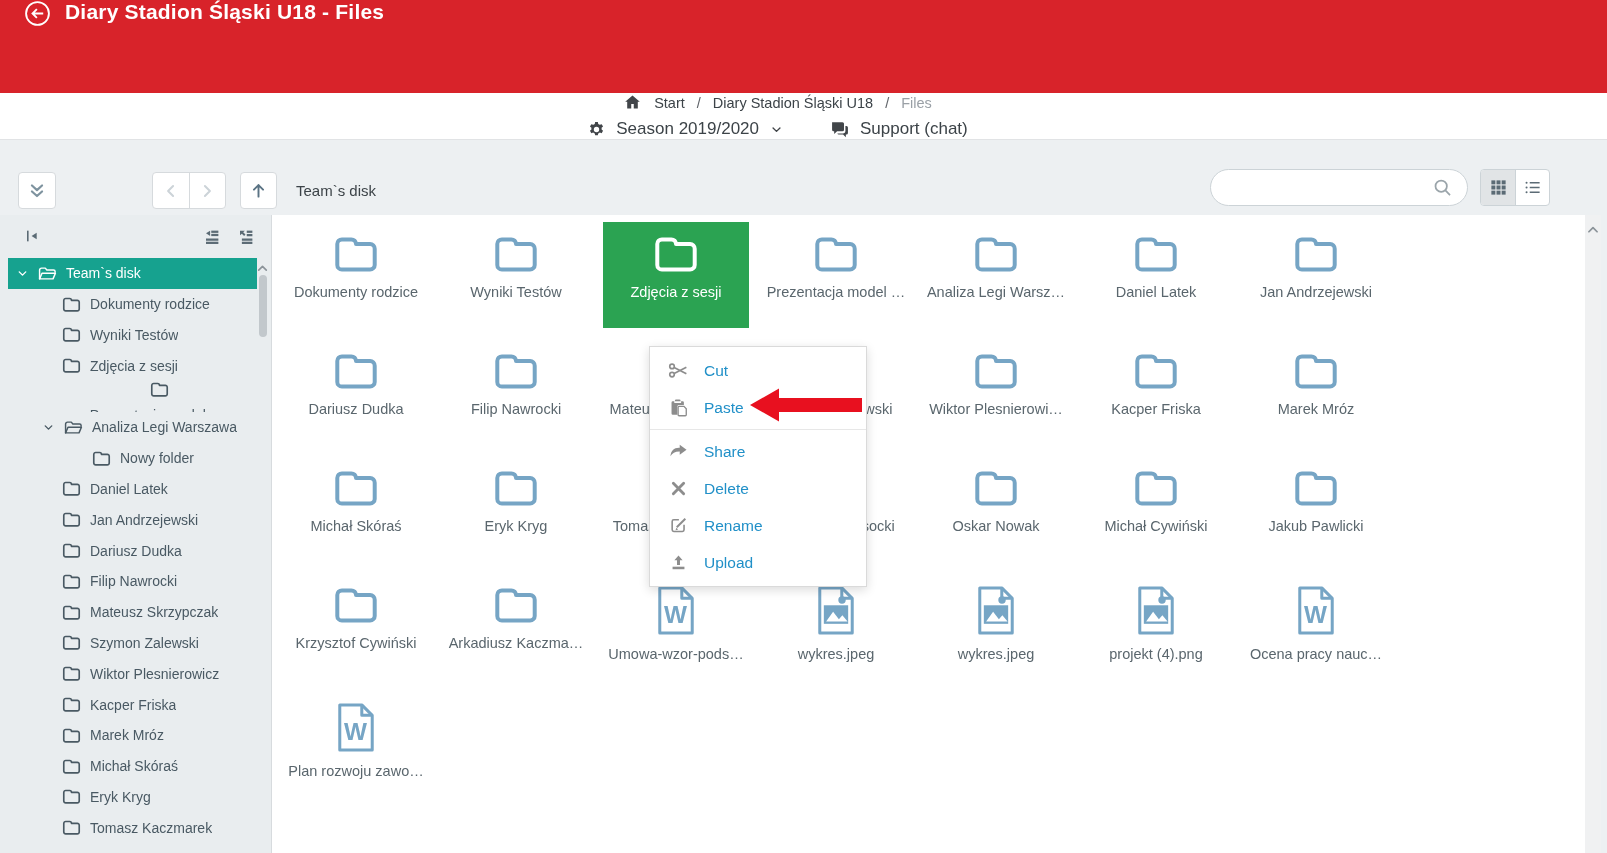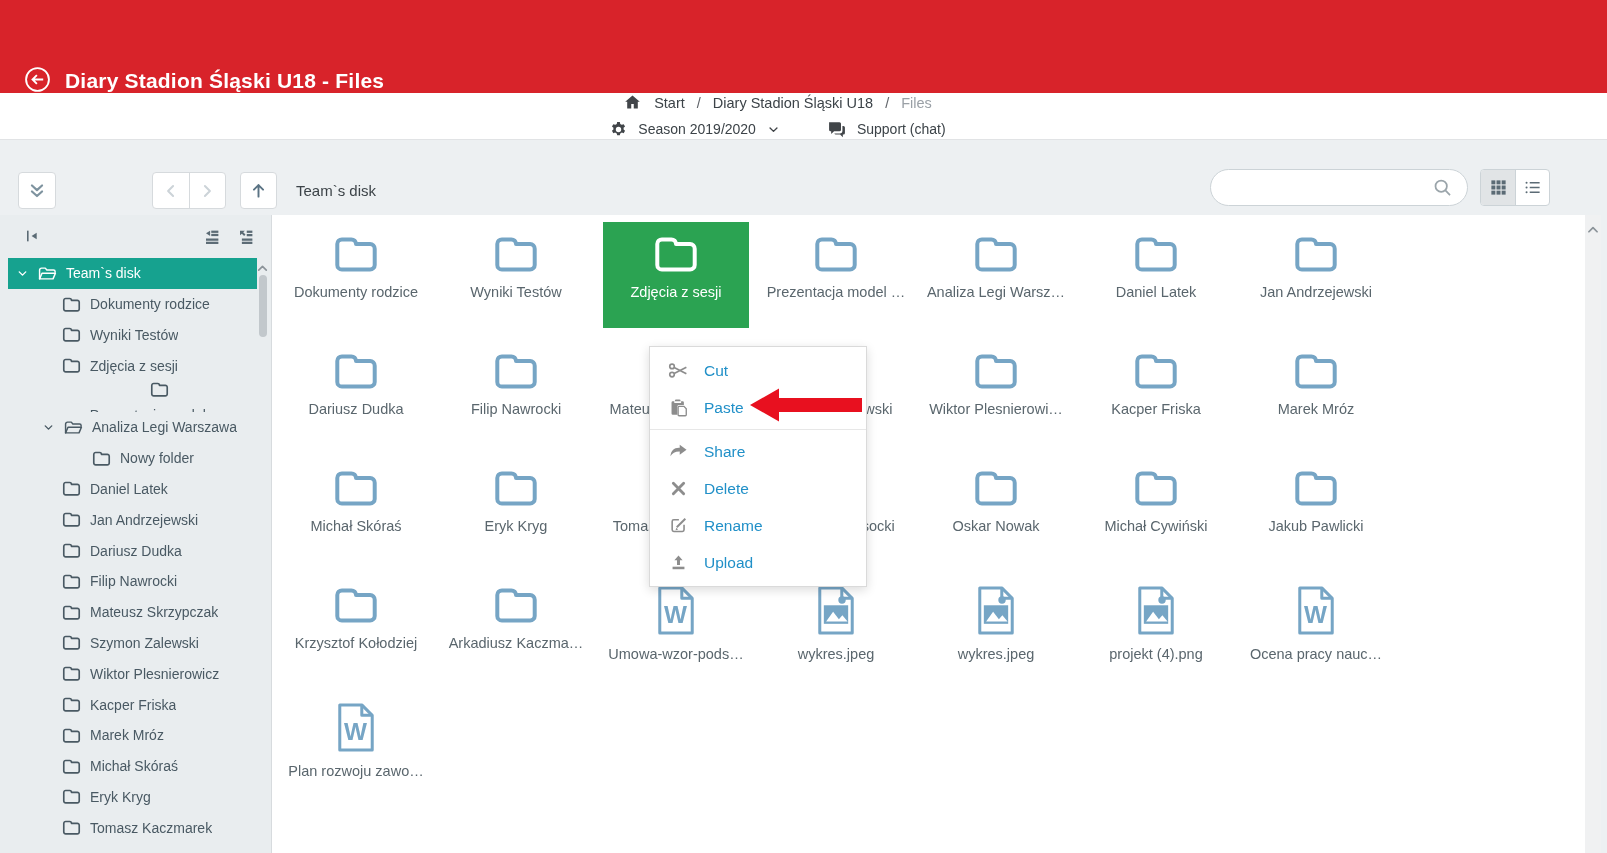--- a/index.html
+++ b/index.html
@@ -7,38 +7,38 @@
   body {
     width:1607px; height:853px; position:relative; overflow:hidden;
     background:#edf0f2; font-family:"Liberation Sans", sans-serif;
     -webkit-font-smoothing:antialiased;
   }
   svg { display:block; }
 
   
   .app-header {
     position:absolute; top:0; left:0; width:100%; height:93px;
-    background:#d8232a; display:flex; align-items:flex-end; padding:0 24px;
+    background:#d8232a; display:flex; align-items:flex-start; padding:0 24px;
   }
   .back-btn { width:27px; height:27px; cursor:pointer; flex:none; }
   .app-title { color:#fff; font-size:21px; font-weight:bold; margin-left:14px; letter-spacing:.2px; }
 
   
   .crumb-bar {
     position:absolute; top:93px; left:0; width:100%; height:47px;
     background:#fff; border-bottom:1px solid #e1e3e5;
     display:flex; align-items:center; justify-content:space-between;
     padding:0 70px 0 18px;
     flex-direction:column;
   }
   .crumb-left { display:flex; align-items:center; gap:12px; font-size:14.5px; color:#3c4348; }
   .crumb { cursor:pointer; white-space:nowrap; }
   .crumb.current { color:#9aa0a6; cursor:default; }
   .crumb-sep { color:#5f6368; }
-  .bar-right { display:flex; align-items:center; gap:46px; font-size:14px; color:#3c4348; }
+  .bar-right { display:flex; align-items:center; gap:46px; font-size:17px; color:#3c4348; }
   .bar-item { display:flex; align-items:center; gap:10px; cursor:pointer; }
 
   
   .tbtn {
     position:absolute; top:172px; height:37px; background:#fff;
     border:1px solid #d6dadd; border-radius:4px;
     display:flex; align-items:center; justify-content:center; cursor:pointer;
   }
   .tbtn-expand { left:18px; width:38px; }
   .nav-pair { position:absolute; top:172px; left:152px; width:74px; height:37px;
@@ -607,21 +607,21 @@
           </svg>
         </span>
         <span class="lbl">Jakub Pawlicki</span>
       </div>
       <div class="cell">
         <span class="ic">
           <svg viewBox="0 0 30 26" width="46" height="40" fill="none" stroke="currentColor" stroke-width="2.6" stroke-linejoin="round" stroke-linecap="round">
             <path d="M2.8 8.4 v-1.9 a3 3 0 0 1 3 -3 h6.2 a3 3 0 0 1 3 3 v0 h9.2 a3 3 0 0 1 3 3 v10.6 a3 3 0 0 1 -3 3 h-18.4 a3 3 0 0 1 -3 -3 z"></path>
           </svg>
         </span>
-        <span class="lbl">Krzysztof Kołodziej</span>
+        <span class="lbl">Krzysztof Cywiński</span>
       </div>
       <div class="cell">
         <span class="ic">
           <svg viewBox="0 0 30 26" width="46" height="40" fill="none" stroke="currentColor" stroke-width="2.6" stroke-linejoin="round" stroke-linecap="round">
             <path d="M2.8 8.4 v-1.9 a3 3 0 0 1 3 -3 h6.2 a3 3 0 0 1 3 3 v0 h9.2 a3 3 0 0 1 3 3 v10.6 a3 3 0 0 1 -3 3 h-18.4 a3 3 0 0 1 -3 -3 z"></path>
           </svg>
         </span>
         <span class="lbl">Arkadiusz Kaczma…</span>
       </div>
       <div class="cell">

